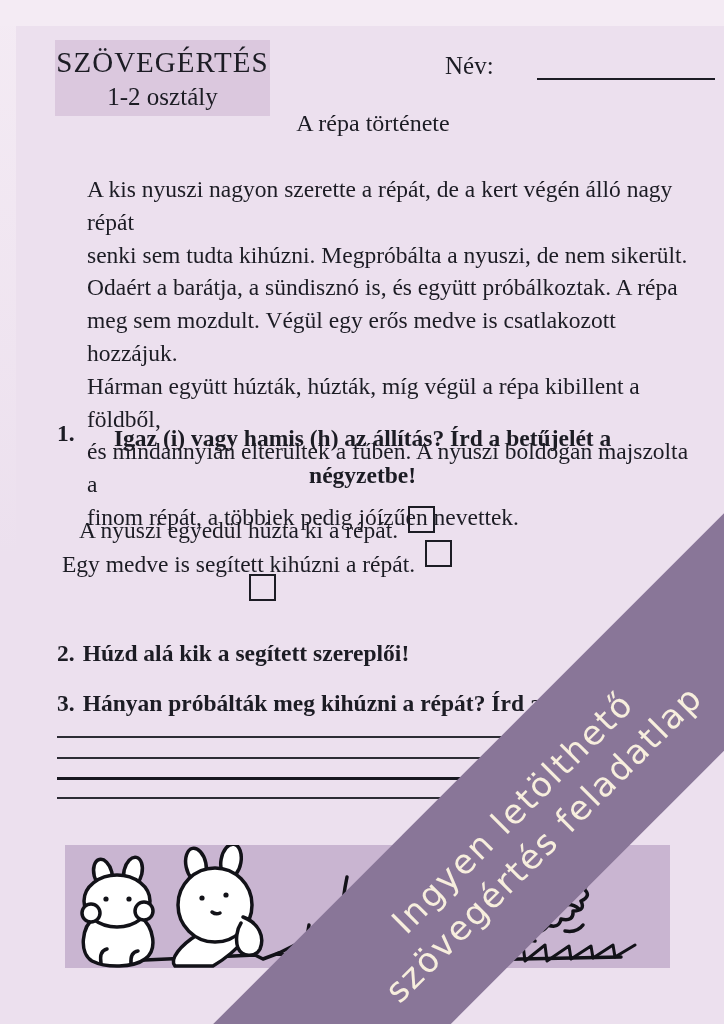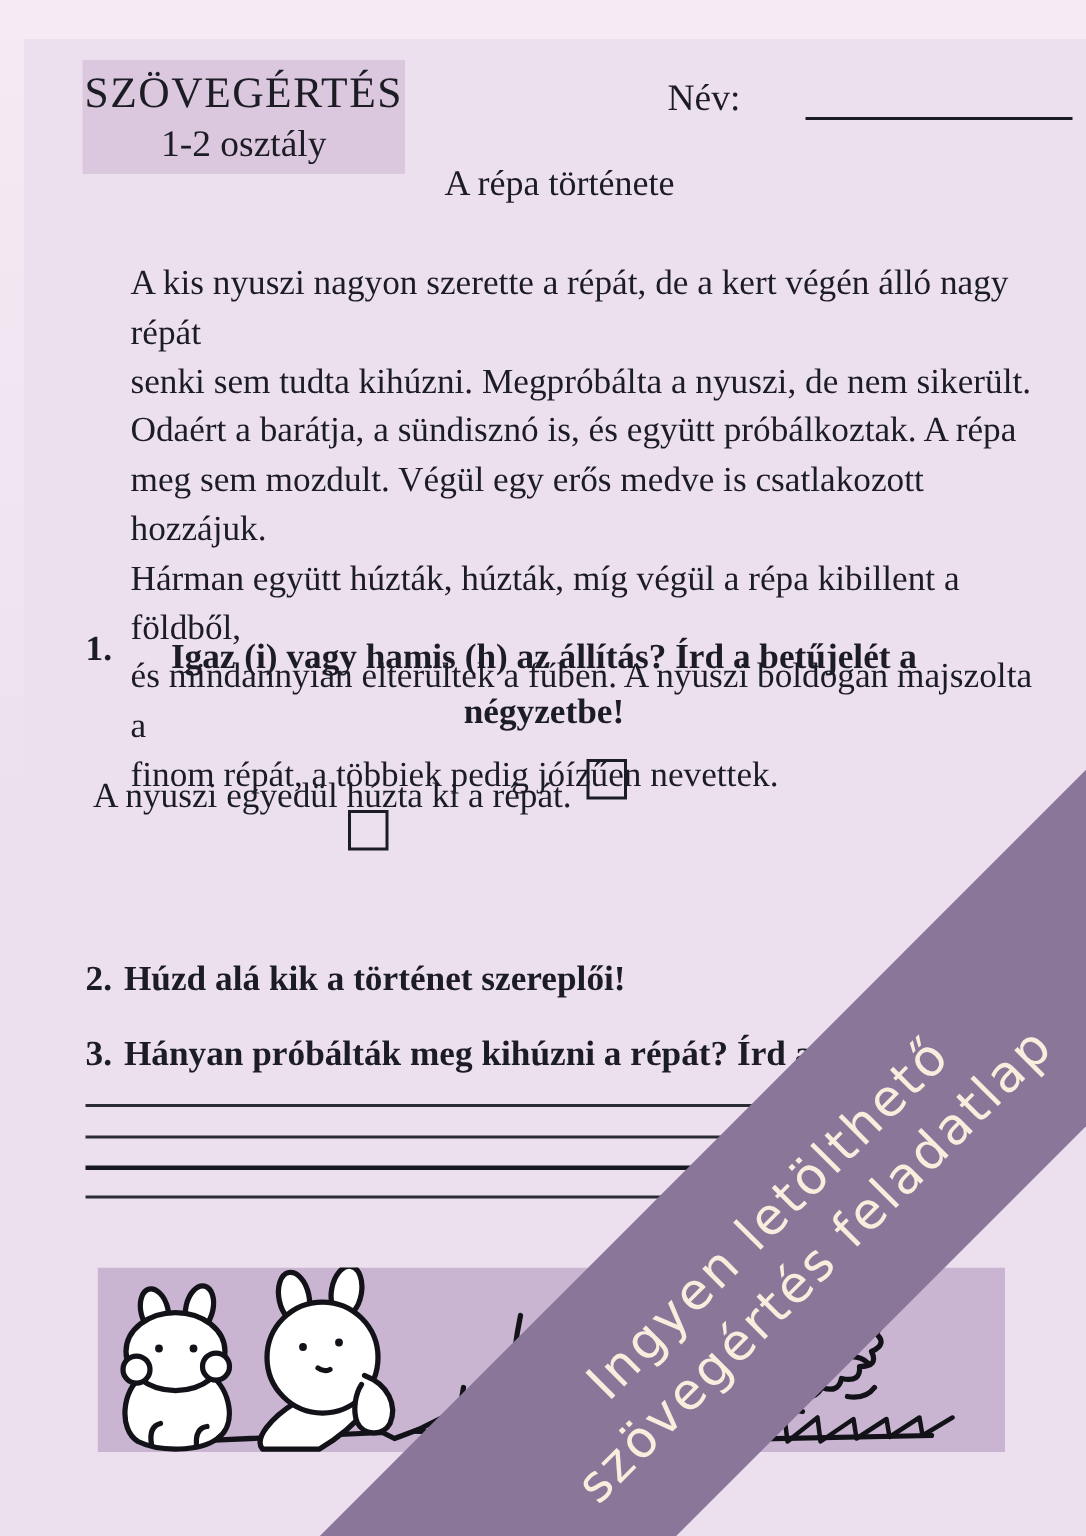--- a/index.html
+++ b/index.html
@@ -94,26 +94,27 @@
 finom répát, a többiek pedig jóízűen nevettek.</div>
 
 <div class="question q1">
   <span class="num">1.</span>
   <span class="qtext">Igaz (i) vagy hamis (h) az állítás? Írd a betűjelét a
 négyzetbe!</span>
 </div>
 
 <div class="statements">
   <div class="stmt"><span>A nyuszi egyedül húzta ki a répát.</span><span class="sq"></span></div>
+  <div class="stmt"><span>Egy medve is segített kihúzni a répát.</span><span class="sq"></span></div>
   <div class="stmt"><span class="sq"></span></div>
 </div>
 
 <div class="question q2">
   <span class="num">2.</span>
-  <span class="qtext">Húzd alá kik a történet szereplői!</span>
+  <span class="qtext">Húzd alá kik a segített szereplői!</span>
 </div>
 
 <div class="question q3">
   <span class="num">3.</span>
   <span class="qtext">Hányan próbálták meg kihúzni a répát? Írd a</span>
 </div>
 
 <div class="wline w1"></div>
 <div class="wline w2"></div>
 <div class="wline w3"></div>

